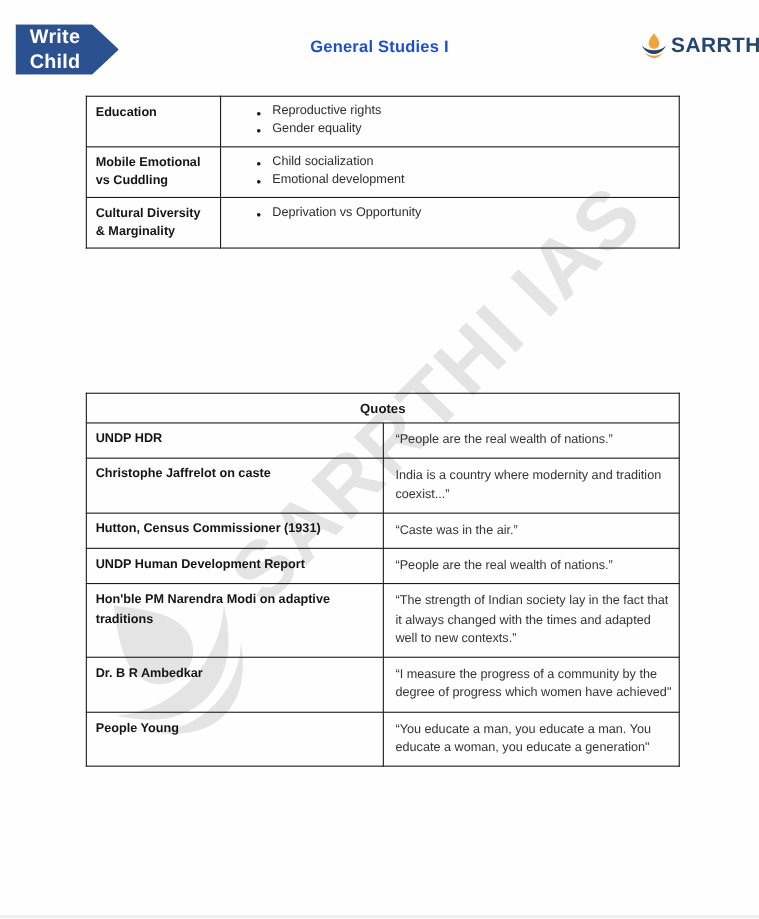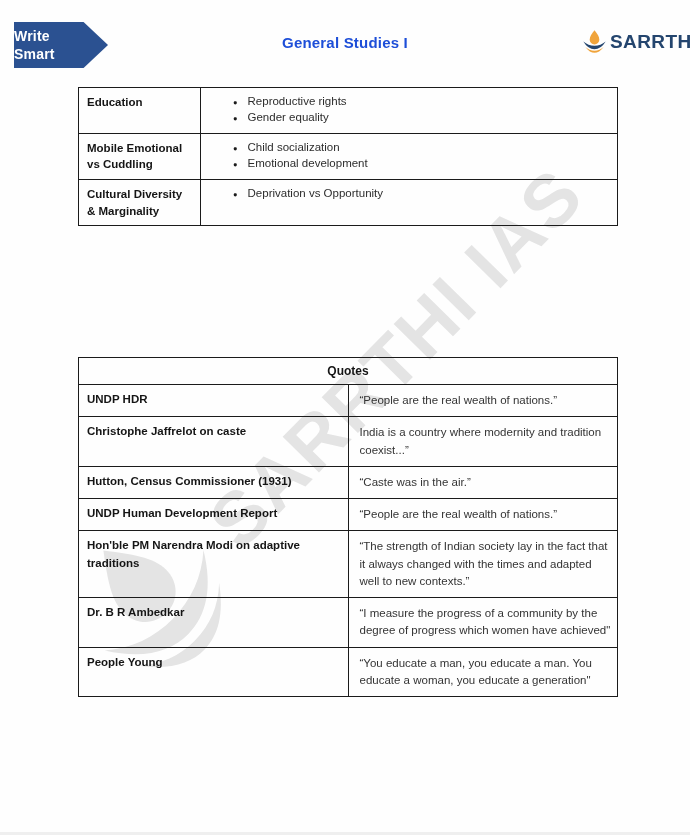--- a/index.html
+++ b/index.html
@@ -6,23 +6,23 @@
   .page {
     position:relative; width:690px; height:835px; margin:0 auto;
     background:#fefefe; overflow:hidden;
     font-family:"Liberation Sans", sans-serif; color:#1c1c1c;
   }
 
   
   .badge {
     position:absolute; left:14px; top:22px; width:94px; height:46px;
     clip-path:polygon(0 0, 74% 0, 100% 50%, 74% 100%, 0 100%);
-    display:flex; flex-direction:column; align-items:flex-start; justify-content:center;
+    display:flex; flex-direction:column; align-items:center; justify-content:center;
     box-sizing:border-box; padding-right:22px;
-    color:#ffffff; font-weight:bold; font-size:14px; line-height:1.3; letter-spacing:.2px;
+    color:#ffffff; font-weight:bold; font-size:18px; line-height:1.3; letter-spacing:.2px;
   }
   .page-title {
     position:absolute; left:0; right:0; top:34px; margin:0;
     text-align:center; font-size:15px; font-weight:bold; letter-spacing:.2px;
   }
   .brand { position:absolute; left:582px; top:29px; display:flex; align-items:center; white-space:nowrap; }
   .brand svg { width:25px; height:26px; display:block; }
   .brand-name  { font-weight:bold; font-size:19px; letter-spacing:.4px; margin-left:3px; }
   .brand-suffix{ font-weight:bold; font-size:13.5px; letter-spacing:.4px; margin-left:4px; }
 
@@ -72,21 +72,21 @@
     <svg viewBox="0 0 24 24" aria-hidden="true">
       <path class="wm-fill" d="M12 0.8 C14.6 4.2 16.6 6.9 16.6 9.6 C16.6 12.4 14.5 14.3 12 14.3 C9.5 14.3 7.4 12.4 7.4 9.6 C7.4 6.9 9.4 4.2 12 0.8 Z" fill="#cfcfcf"></path>
       <path class="wm-fill" d="M1.3 11.6 C4.4 16.6 8 18.9 12 18.9 C16 18.9 19.6 16.6 22.7 11.6 C19.6 14.3 16 15.6 12 15.6 C8 15.6 4.4 14.3 1.3 11.6 Z" fill="#cfcfcf"></path>
       <path class="wm-fill" d="M3.2 16.8 C6.1 20.7 9 22.3 12 22.3 C15 22.3 17.9 20.7 20.8 16.8 C18.2 19.2 15.3 20.3 12 20.3 C8.7 20.3 5.8 19.2 3.2 16.8 Z" fill="#cfcfcf"></path>
     </svg>
     <span class="watermark-text" style="color: rgb(207, 207, 207);">SARRTHI IAS</span>
   </div>
 
   <div class="badge" style="background: rgb(43, 81, 145);">
     <span>Write</span>
-    <span>Smart</span>
+    <span>Child</span>
   </div>
 
   <h1 class="page-title" style="color: #1d4ed8;">General Studies I</h1>
 
   <div class="brand">
     <svg viewBox="0 0 24 24" aria-hidden="true">
       <path class="flame-fill" d="M12 0.8 C14.6 4.2 16.6 6.9 16.6 9.6 C16.6 12.4 14.5 14.3 12 14.3 C9.5 14.3 7.4 12.4 7.4 9.6 C7.4 6.9 9.4 4.2 12 0.8 Z" fill="#f0a43c"></path>
       <path class="swoosh-navy" d="M1.3 11.6 C4.4 16.6 8 18.9 12 18.9 C16 18.9 19.6 16.6 22.7 11.6 C19.6 14.3 16 15.6 12 15.6 C8 15.6 4.4 14.3 1.3 11.6 Z" fill="#24456e"></path>
       <path class="flame-fill" d="M3.2 16.8 C6.1 20.7 9 22.3 12 22.3 C15 22.3 17.9 20.7 20.8 16.8 C18.2 19.2 15.3 20.3 12 20.3 C8.7 20.3 5.8 19.2 3.2 16.8 Z" fill="#f0a43c"></path>
     </svg>

